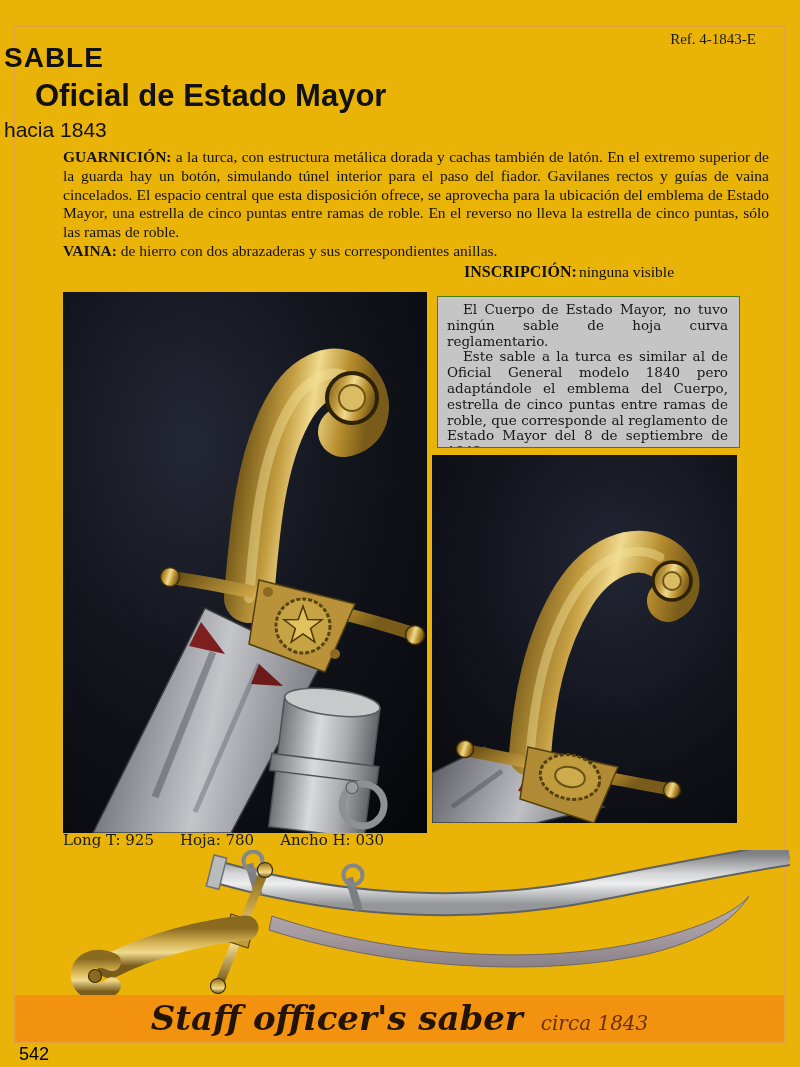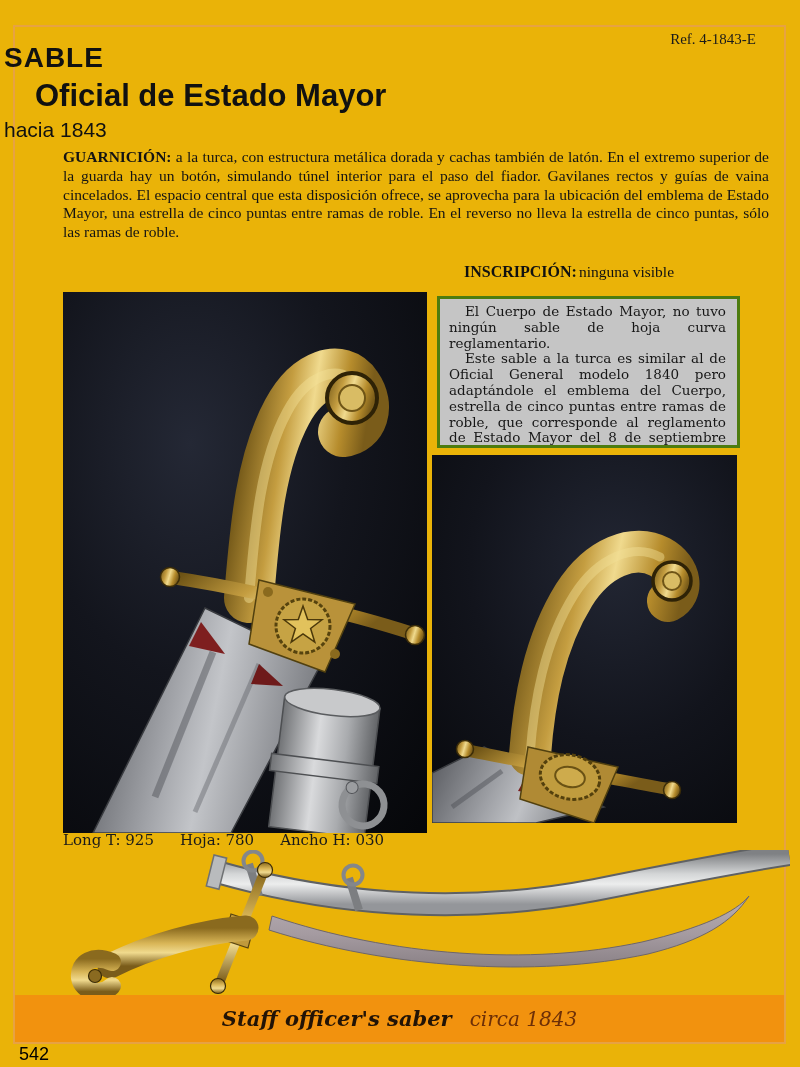--- a/index.html
+++ b/index.html
@@ -29,21 +29,21 @@
   .lbl { font-weight:bold; }
   .inscripcion { position:absolute; left:464px; top:263px; font-size:15.5px; }
   .inscripcion .lbl { font-size:16px; }
   .insc-text { margin-left:2px; }
   .photo { position:absolute; background:#0b0d12; }
   .photo svg { display:block; width:100%; height:100%; }
   .photo-left  { left:63px;  top:292px; width:364px; height:541px; }
   .photo-right { left:432px; top:455px; width:305px; height:368px; }
   .note-box {
     position:absolute; left:437px; top:296px; width:303px; height:152px;
-    box-sizing:border-box; background:#c5c5c5; border:3px solid #4d7c0f;
+    box-sizing:border-box; background:#c5c5c5; border:1px solid #4d7c0f;
     padding:5px 11px 4px 9px; overflow:hidden;
     font-family:"DejaVu Serif", serif; font-size:13.5px; line-height:15.8px;
     text-align:justify; color:#161616;
   }
   .note-box p { margin:0; text-indent:16px; }
   .dims {
     position:absolute; left:63px; top:831px; width:724px; text-align:left;
     font-family:"DejaVu Serif", serif; font-size:15px; color:#1a1a1a;
   }
   .dims span + span { margin-left:26px; }
@@ -52,21 +52,21 @@
     background:transparent;
   }
   .photo-bottom svg { display:block; width:100%; height:100%; }
   .banner {
     position:absolute; left:15px; top:995px; width:769px; height:47px;
     background:#f2920e; display:flex; align-items:baseline;
     justify-content:center; gap:18px;
   }
   .banner-title {
     font-family:"DejaVu Serif", serif; font-weight:bold; font-style:italic;
-    font-size:21px; color:#221306; line-height:47px;
+    font-size:34px; color:#221306; line-height:47px;
   }
   .banner-circa {
     font-family:"DejaVu Serif", serif; font-style:italic;
     font-size:20px; color:#6d2f07;
   }
   .page-num {
     position:absolute; left:19px; top:1044px;
     font-family:"Liberation Sans", sans-serif; font-weight:normal; font-size:18px;
     color:#000;
   }
@@ -79,20 +79,21 @@
   <div class="frame"></div>
 
   <div class="ref">Ref. 4-1843-E</div>
 
   <div class="t1">SABLE</div>
   <div class="t2">Oficial de Estado Mayor</div>
   <div class="t3">hacia 1843</div>
 
   <div class="specs">
     <p><span class="lbl">GUARNICIÓN:</span><span> a la turca, con estructura metálica dorada y cachas también de latón. En el extremo superior de la guarda hay un botón, simulando túnel interior para el paso del fiador. Gavilanes rectos y guías de vaina cincelados. El espacio central que esta disposición ofrece, se aprovecha para la ubicación del emblema de Estado Mayor, una estrella de cinco puntas entre ramas de roble. En el reverso no lleva la estrella de cinco puntas, sólo las ramas de roble.</span></p>
+    <p><span class="lbl">VAINA:</span><span> de hierro con dos abrazaderas y sus correspondientes anillas.</span></p>
   </div>
 
   <div class="inscripcion">
     <span class="lbl">INSCRIPCIÓN:</span><span class="insc-text">ninguna visible</span>
   </div>
 
   <div class="photo photo-left">
     <svg viewBox="0 0 364 541">
       <defs>
         <radialGradient id="bgL" cx="35%" cy="28%" r="95%">

